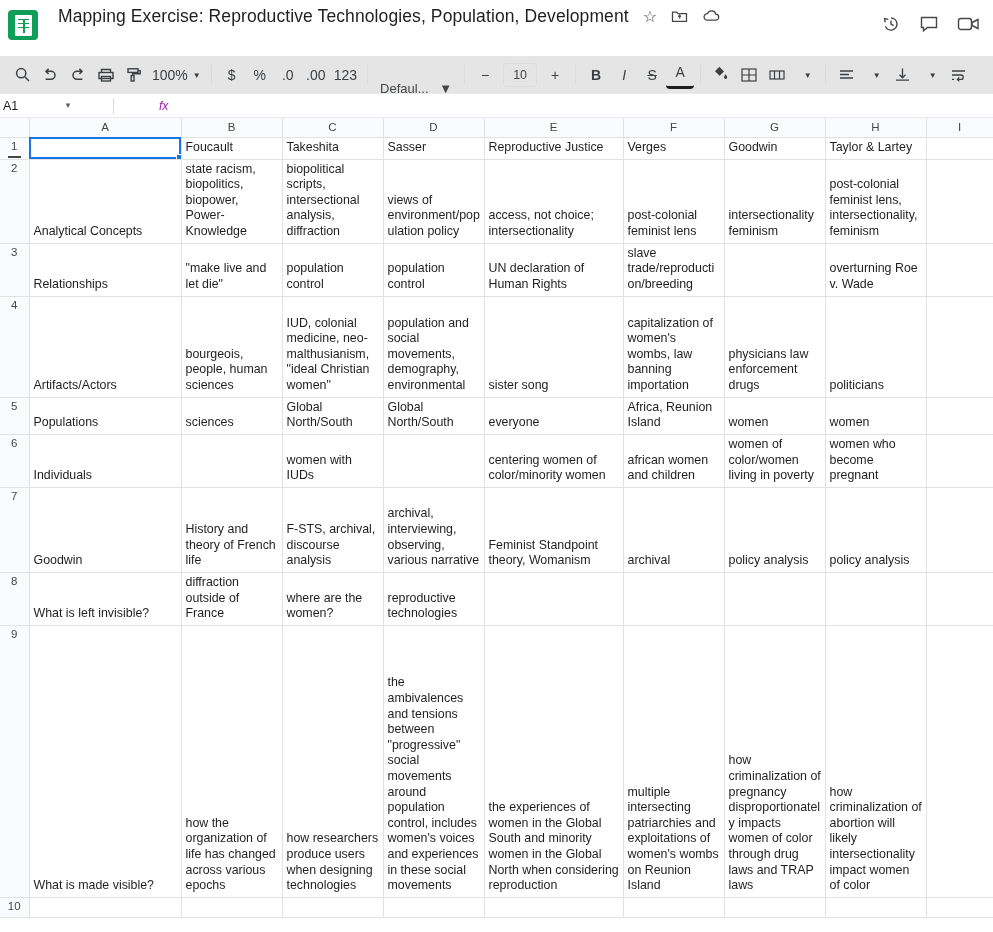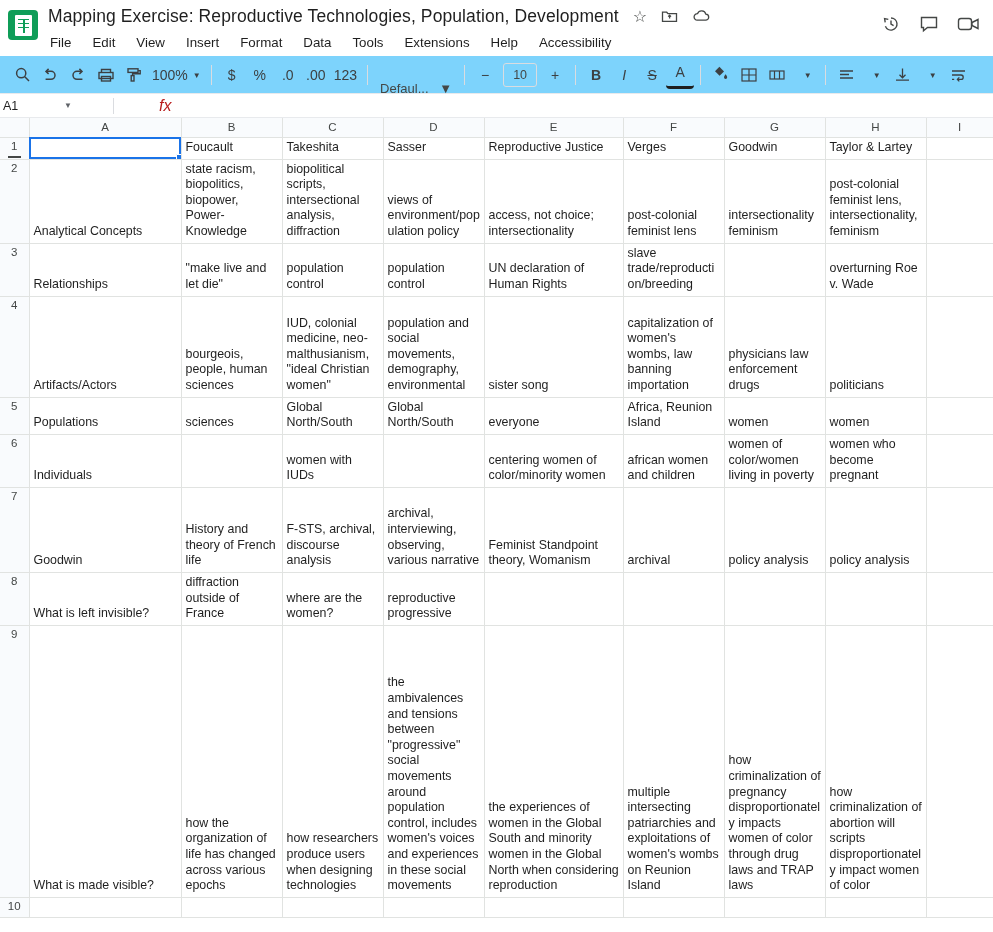--- a/index.html
+++ b/index.html
@@ -42,21 +42,21 @@
     background: #0f9d58;
     box-shadow: 0 4px 0 #0f9d58, 0 8px 0 #0f9d58;
   }
   .logo-inner::after {
     content: "";
     position: absolute;
     left: 8.5px; top: 4px; bottom: 3px;
     width: 1.5px;
     background: #0f9d58;
   }
-  .titleblock { margin-left: 10px; flex: 1 1 auto; min-width: 0; }
+  .titleblock { margin-left: 20px; flex: 1 1 auto; min-width: 0; }
   .titlerow { display: flex; align-items: center; gap: 14px; }
   .doctitle {
     font-size: 17.5px;
     color: #1f1f1f;
     letter-spacing: 0.1px;
     white-space: nowrap;
   }
   .title-icon {
     color: #444746;
     font-size: 15px;
@@ -83,21 +83,21 @@
   
   .toolbar {
     display: flex;
     align-items: center;
     height: 38px;
     padding: 0 8px;
     gap: 0;
     border-bottom: 1px solid #e8eaed;
     font-size: 13px;
     color: #444746;
-    background: #7dd3fc;
+    background: #e5e5e5;
   }
   .tb {
     min-width: 28px; height: 28px;
     display: flex; align-items: center; justify-content: center;
     border-radius: 4px;
     cursor: pointer;
     font-size: 14px;
     color: #3c4043;
     padding: 0 4px;
     white-space: nowrap;
@@ -151,21 +151,21 @@
     gap: 35px;
   }
   .namebox {
     width: 78px;
     display: flex; align-items: center; justify-content: space-between;
     padding: 0 6px 0 3px;
     height: 100%;
   }
   .namebox .caret { font-size: 8px; color: #5f6368; }
   .fx-sep { width: 1px; height: 16px; background: #dadce0; }
-  .fx { padding: 0 10px; color: #b91c1c; font-style: italic; font-size: 16px; }
+  .fx { padding: 0 10px; color: #a21caf; font-style: italic; font-size: 12px; }
   .formula-input { flex: 1 1 auto; height: 100%; }
 
   
   .grid-wrap {
     position: relative;
     width: 993px;
     height: 100%;
     overflow: hidden;
   }
   table.grid {
@@ -265,32 +265,20 @@
         <svg width="17" height="14" viewBox="0 0 17 14" fill="none" stroke="#444746" stroke-width="1.3">
           <path d="M1.5 3.2h4.2l1.3 1.5h8.5v7.6H1.5z"></path>
           <path d="M8.6 9.6V6.4M7.2 7.6l1.4-1.4 1.4 1.4"></path>
         </svg>
       </span>
       <span class="title-icon">
         <svg width="19" height="14" viewBox="0 0 19 14" fill="none" stroke="#444746" stroke-width="1.3">
           <path d="M5.2 11.2h8.4a3 3 0 0 0 .2-6 4.3 4.3 0 0 0-8.2-.6 3.3 3.3 0 0 0-.4 6.6z"></path>
         </svg>
       </span>
-    </div>
-    <div class="menurow">
-      <span>File</span>
-      <span>Edit</span>
-      <span>View</span>
-      <span>Insert</span>
-      <span>Format</span>
-      <span>Data</span>
-      <span>Tools</span>
-      <span>Extensions</span>
-      <span>Help</span>
-      <span>Accessibility</span>
     </div>
   </div>
   <div class="appbar-right">
     <span class="ic">
       <svg width="20" height="20" viewBox="0 0 20 20" fill="none" stroke="#444746" stroke-width="1.4">
         <path d="M10 4a6 6 0 1 1-5.6 8.2"></path>
         <path d="M4.2 8.3 3.6 4.6 7.3 5.4"></path>
         <path d="M10 6.6V10l2.6 1.6"></path>
       </svg>
     </span>
@@ -542,38 +530,38 @@
     <td class="cell">policy analysis</td>
     <td class="cell">policy analysis</td>
     <td class="cell"></td>
   </tr>
 
   <tr style="height:53px;">
     <td class="rowhead">8</td>
     <td class="cell">What is left invisible?</td>
     <td class="cell">diffraction outside of France</td>
     <td class="cell">where are the women?</td>
-    <td class="cell">reproductive progressive</td>
+    <td class="cell">reproductive technologies</td>
     <td class="cell"></td>
     <td class="cell"></td>
     <td class="cell"></td>
     <td class="cell"></td>
     <td class="cell"></td>
   </tr>
 
   <tr style="height:272px;">
     <td class="rowhead">9</td>
     <td class="cell">What is made visible?</td>
     <td class="cell">how the organization of life has changed across various epochs</td>
     <td class="cell">how researchers produce users when designing technologies</td>
     <td class="cell">the ambivalences and tensions between "progressive" social movements around population control, includes women's voices and experiences in these social movements</td>
     <td class="cell">the experiences of women in the Global South and minority women in the Global North when considering reproduction</td>
     <td class="cell">multiple intersecting patriarchies and exploitations of women's wombs on Reunion Island</td>
     <td class="cell">how criminalization of pregnancy disproportionately impacts women of color through drug laws and TRAP laws</td>
-    <td class="cell">how criminalization of abortion will scripts disproportionately impact women of color</td>
+    <td class="cell">how criminalization of abortion will likely intersectionality impact women of color</td>
     <td class="cell"></td>
   </tr>
 
   <tr style="height:20px;">
     <td class="rowhead">10</td>
     <td class="cell"></td>
     <td class="cell"></td>
     <td class="cell"></td>
     <td class="cell"></td>
     <td class="cell"></td>

